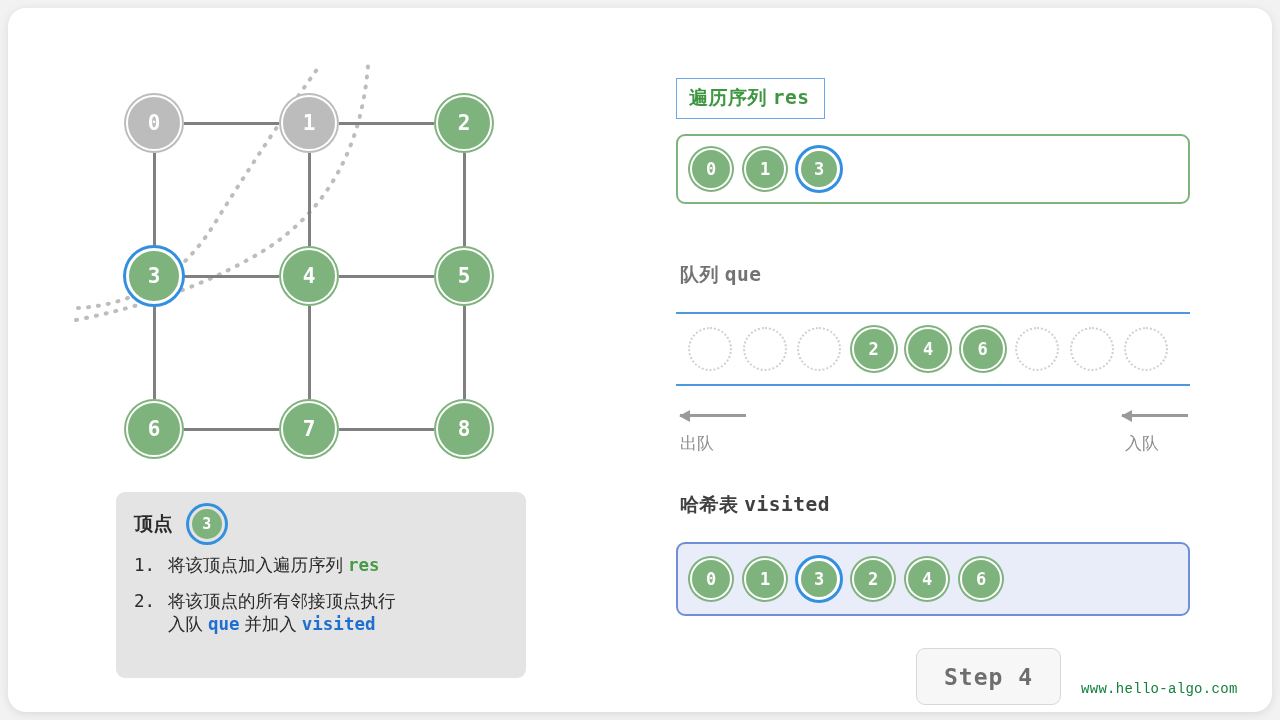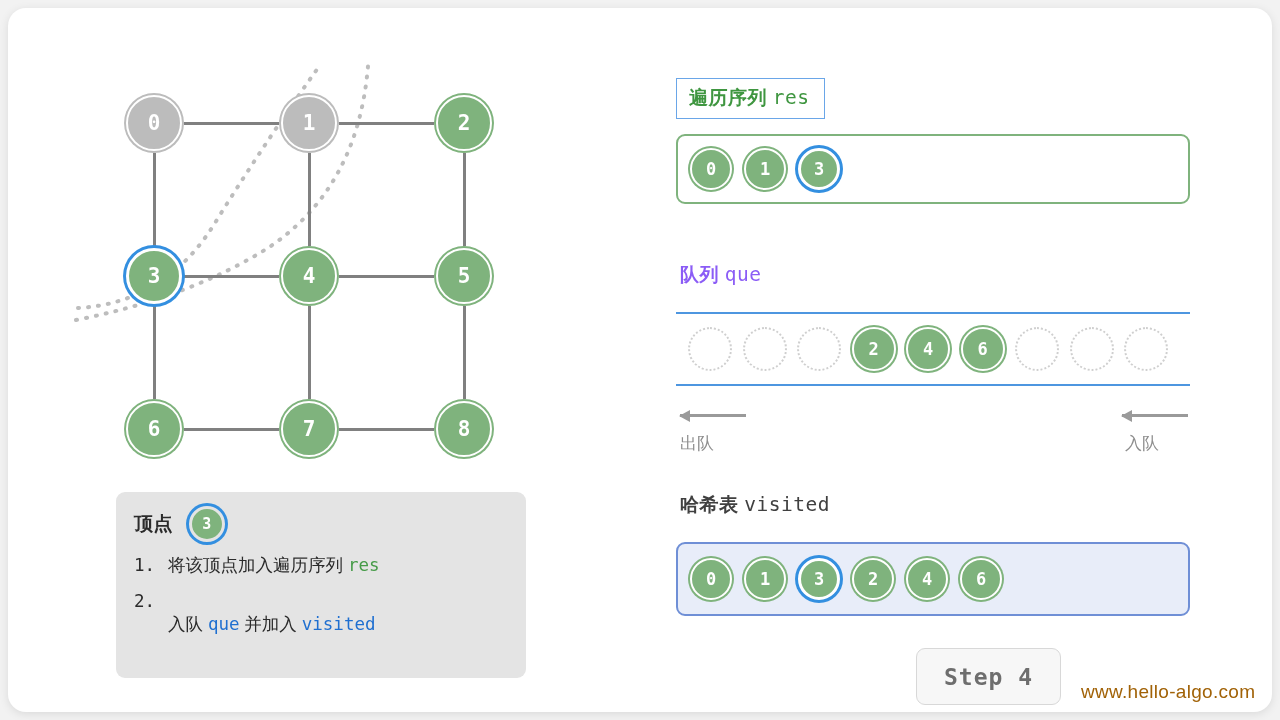--- a/index.html
+++ b/index.html
@@ -66,21 +66,21 @@
   }
   .cap-line{
     display:flex;font-size:17.5px;color:#2b2b2b;margin-top:12px;
     line-height:1.35;
   }
   .cap-num{
     font-family:"DejaVu Sans Mono","Liberation Mono",monospace;
     width:34px;flex:0 0 34px;
   }
   .cap-txt{flex:1;}
-  .mono{font-family:"DejaVu Sans Mono","Liberation Mono",monospace;font-weight:400;}
+  .mono{font-family:"DejaVu Sans Mono","Liberation Mono",monospace;font-weight:700;}
   .c-green{color:#469b48;}
   .c-blue{color:#1f6fd0;}
 
   
   #panel{position:absolute;left:660px;top:56px;width:540px;height:620px;}
 
   .sec-title{
     font-size:19px;font-weight:700;letter-spacing:0.5px;
   }
   .sec-title .mono{font-size:19.5px;}
@@ -90,21 +90,21 @@
     padding:6px 14px 7px 12px;
     border:1px solid #6aa6e8;color:#3f9640;
     background:#ffffff;
   }
   #res-box{
     position:absolute;left:8px;top:70px;width:514px;height:70px;
     border:2px solid #7fb37d;border-radius:9px;box-sizing:border-box;
   }
   #res-box .node{width:42px;height:42px;font-size:17px;top:12px;}
 
-  #que-title{position:absolute;left:12px;top:198px;color:#8b5cf6;}
+  #que-title{position:absolute;left:12px;top:198px;color:#737373;}
   #que-rail{position:absolute;left:8px;top:248px;width:514px;height:74px;}
   #que-rail .rail{position:absolute;left:0;width:514px;height:2px;background:#4d96e0;}
   #que-rail .node{width:44px;height:44px;font-size:17px;top:15px;}
   .arrow{position:absolute;height:3px;background:#9a9a9a;}
   .arrow::before{
     content:"";position:absolute;left:-1px;top:-4.5px;
     border-top:6px solid transparent;border-bottom:6px solid transparent;
     border-right:11px solid #9a9a9a;
   }
   .qlabel{position:absolute;font-size:17px;color:#8e8e8e;}
@@ -120,22 +120,22 @@
   #step{
     position:absolute;left:908px;top:640px;width:145px;height:57px;
     background:#f7f7f7;border:1px solid #d8d8d8;border-radius:9px;
     display:flex;align-items:center;justify-content:center;
     font-family:"DejaVu Sans Mono","Liberation Mono",monospace;
     font-size:23px;font-weight:700;color:#6e6e6e;letter-spacing:1px;
     box-sizing:border-box;
   }
   #watermark{
     position:absolute;left:1073px;top:673px;
-    font-family:Liberation Sans, sans-serif;
-    font-size:19px;color:#a16207;letter-spacing:0.3px;
+    font-family:Liberation Mono, monospace;
+    font-size:14px;color:#15803d;letter-spacing:0.3px;
   }
 </style>
 </head>
 <body>
 
 <div id="stage">
   <div id="card">
 
     <div id="graph">
       <svg width="470" height="440" style="position:absolute;left:0;top:0;">
@@ -180,21 +180,21 @@
         <span class="cap-num">1.</span>
         <span class="cap-txt">
           <span>将该顶点加入遍历序列</span>
           <span class="mono c-green">res</span>
         </span>
       </div>
 
       <div class="cap-line">
         <span class="cap-num">2.</span>
         <span class="cap-txt">
-          <br>
+          <span>将该顶点的所有邻接顶点执行</span><br>
           <span>入队</span>
           <span class="mono c-blue">que</span>
           <span>并加入</span>
           <span class="mono c-blue">visited</span>
         </span>
       </div>
     </div>
 
     <div id="panel">
 

